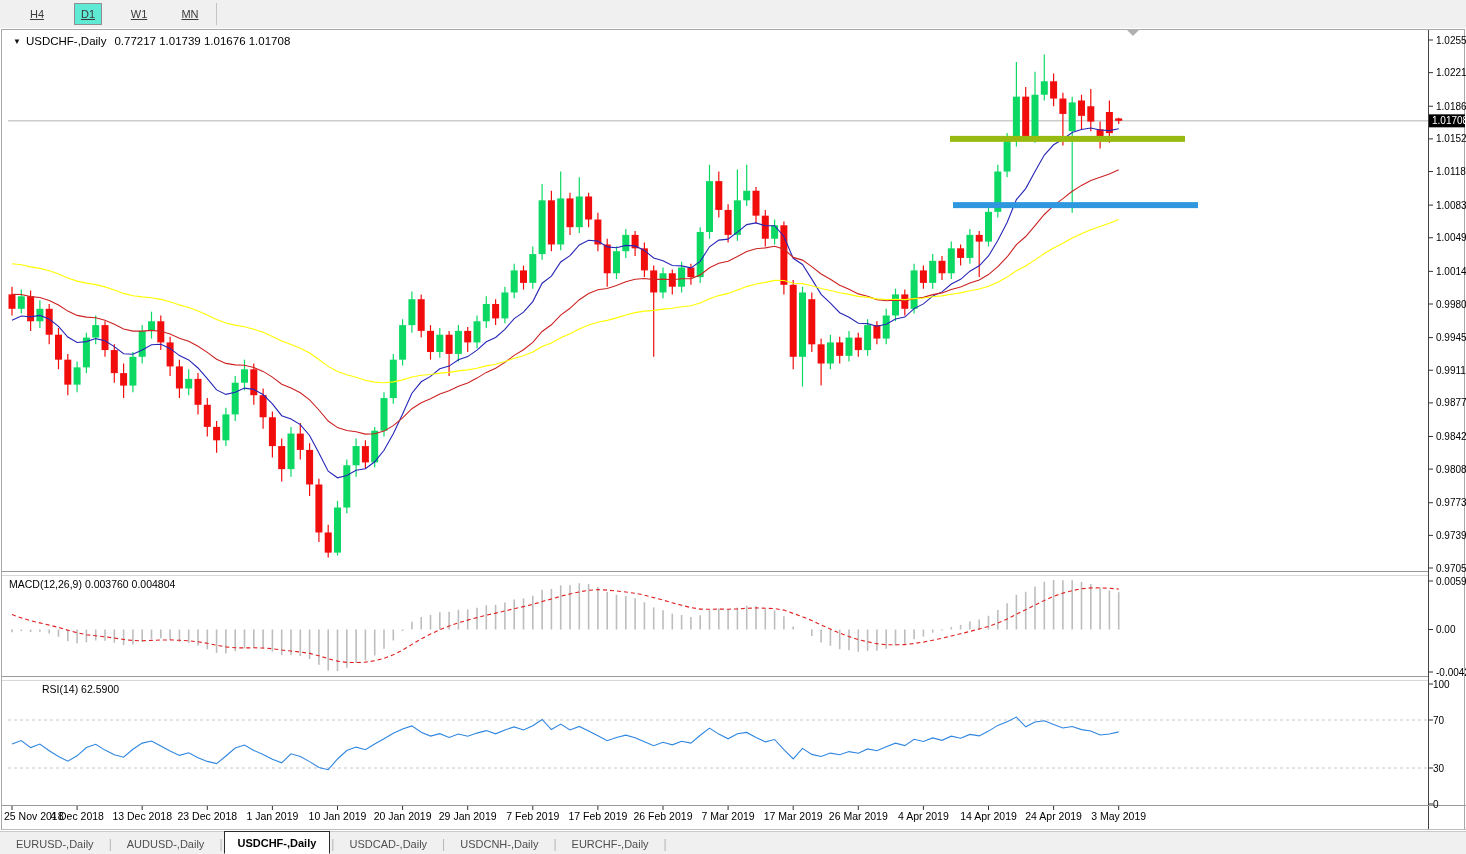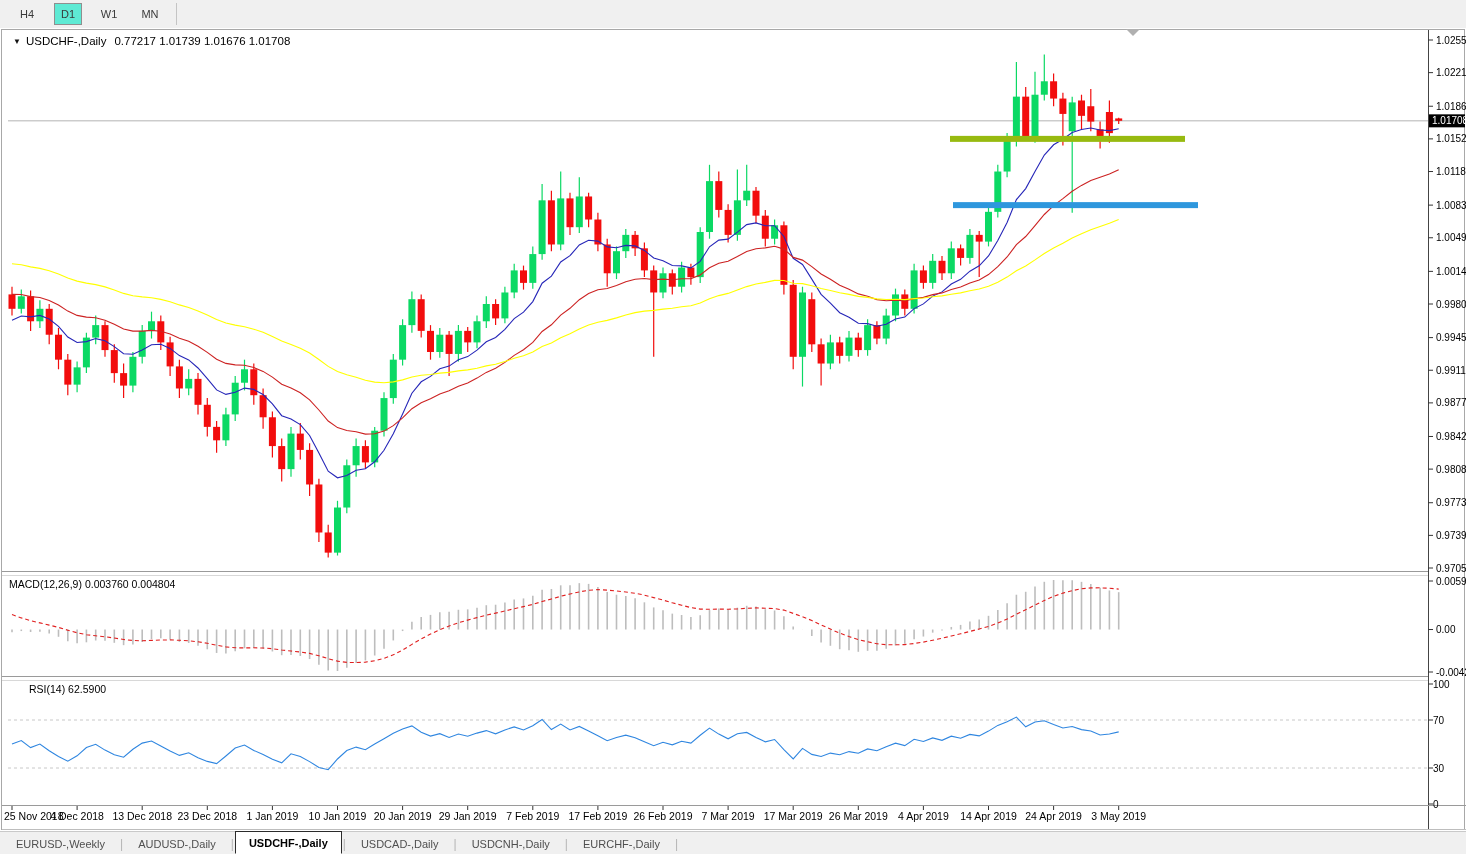--- a/index.html
+++ b/index.html
@@ -1,30 +1,30 @@
 <!DOCTYPE html>
 <html><head>
 <meta charset="utf-8">
 <style>
   html,body{margin:0;padding:0;background:#f0f0f0;width:1466px;height:854px;overflow:hidden;
     font-family:"Liberation Sans",sans-serif;-webkit-font-smoothing:none;}
   #toolbar{position:absolute;left:0;top:0;width:1466px;height:28px;background:#f0f0f0;
     border-bottom:1px solid #d6d6d6;display:flex;align-items:center;}
-  .tf-btn{height:20px;min-width:26px;margin-left:13px;display:flex;align-items:center;justify-content:center;
-    font-size:11px;color:#3a3a3a;border:1px solid transparent;background:transparent;cursor:default;}
+  .tf-btn{height:20px;min-width:26px;margin-left:23px;display:flex;align-items:center;justify-content:center;
+    font-size:11px;color:#3a3a3a;border:1px solid transparent;background:transparent;cursor:default;text-decoration:underline;}
   .tf-btn.active{background:#5eead4;border:1px solid #8f8f8f;}
   .tb-sep{width:1px;height:22px;background:#c4c4c4;margin-left:12px;}
   #chart-wrap{position:absolute;left:0;top:28px;width:1466px;height:803px;background:#ffffff;}
   #chart-svg{position:absolute;left:0;top:0;}
   .panel-label{position:absolute;font-size:11px;color:#000;white-space:pre;z-index:5;}
   #chart-title{left:13px;top:7px;font-size:11.5px;}
   #chart-title .sym-marker{font-size:8px;vertical-align:1px;margin-right:5px;color:#111;}
   #chart-title .ohlc{margin-left:8px;}
   #macd-label{left:9px;top:550px;font-size:10.5px;}
-  #rsi-label{left:9px;top:655px;font-size:10.5px;padding-left:20px;}
+  #rsi-label{left:22px;top:655px;font-size:10.5px;padding-left:20px;}
   #tabbar{position:absolute;left:0;top:831px;width:1466px;height:23px;background:#f0f0f0;
     border-top:1px solid #c9c9c9;display:flex;align-items:center;}
   .doc-tab{height:19px;padding:0 13px;display:flex;align-items:center;font-size:11px;color:#4f4f4f;
     background:transparent;border:1px solid transparent;margin-top:0;cursor:default;white-space:nowrap;}
   .doc-tab.active{background:#ffffff;border:1px solid #2b2b2b;border-bottom:1px solid #ffffff;
     color:#000;font-weight:bold;height:21px;margin-top:-2px;}
   .tab-sep{color:#b5b5b5;font-size:12px;margin:0 1px;}
 </style>
 </head>
 <body>
@@ -511,21 +511,21 @@
         <text x="1118.7" y="820" text-anchor="middle" font-size="10.5" fill="#000000" font-family="Liberation Sans,sans-serif">3 May 2019</text>
       </g>
     </svg>
   <div class="panel-label" id="chart-title"><span class="sym-marker">▼</span><span>USDCHF-,Daily</span><span class="ohlc">0.77217 1.01739 1.01676 1.01708</span></div>
   <div class="panel-label" id="macd-label"><span>MACD(12,26,9)</span><span> </span><span>0.003760 0.004804</span></div>
   <div class="panel-label" id="rsi-label"><span>RSI(14)</span><span> </span><span>62.5900</span></div>
 </div>
 
 <div id="tabbar">
     <span class="tab-sep"> </span>
-    <div class="doc-tab">EURUSD-,Weekly</div>
+    <div class="doc-tab">EURUSD-,Daily</div>
     <span class="tab-sep">|</span>
     <div class="doc-tab">AUDUSD-,Daily</div>
     <span class="tab-sep">|</span>
     <div class="doc-tab active">USDCHF-,Daily</div>
     <span class="tab-sep">|</span>
     <div class="doc-tab">USDCAD-,Daily</div>
     <span class="tab-sep">|</span>
     <div class="doc-tab">USDCNH-,Daily</div>
     <span class="tab-sep">|</span>
     <div class="doc-tab">EURCHF-,Daily</div>

